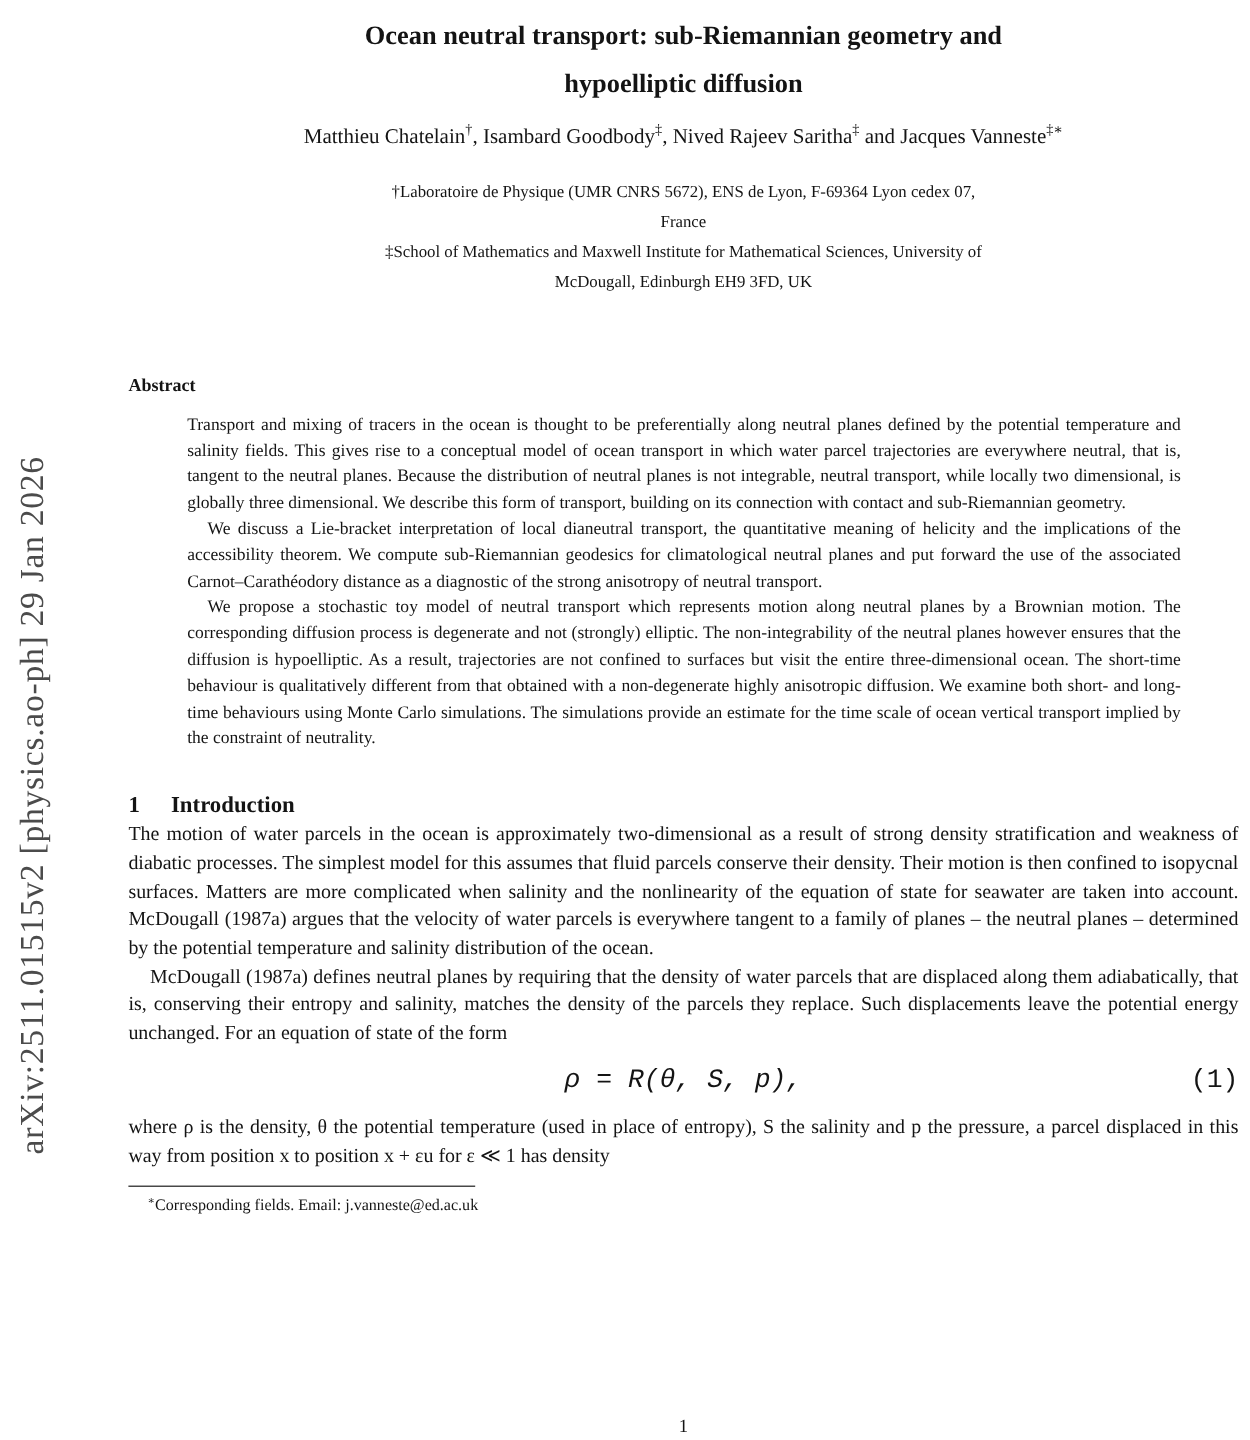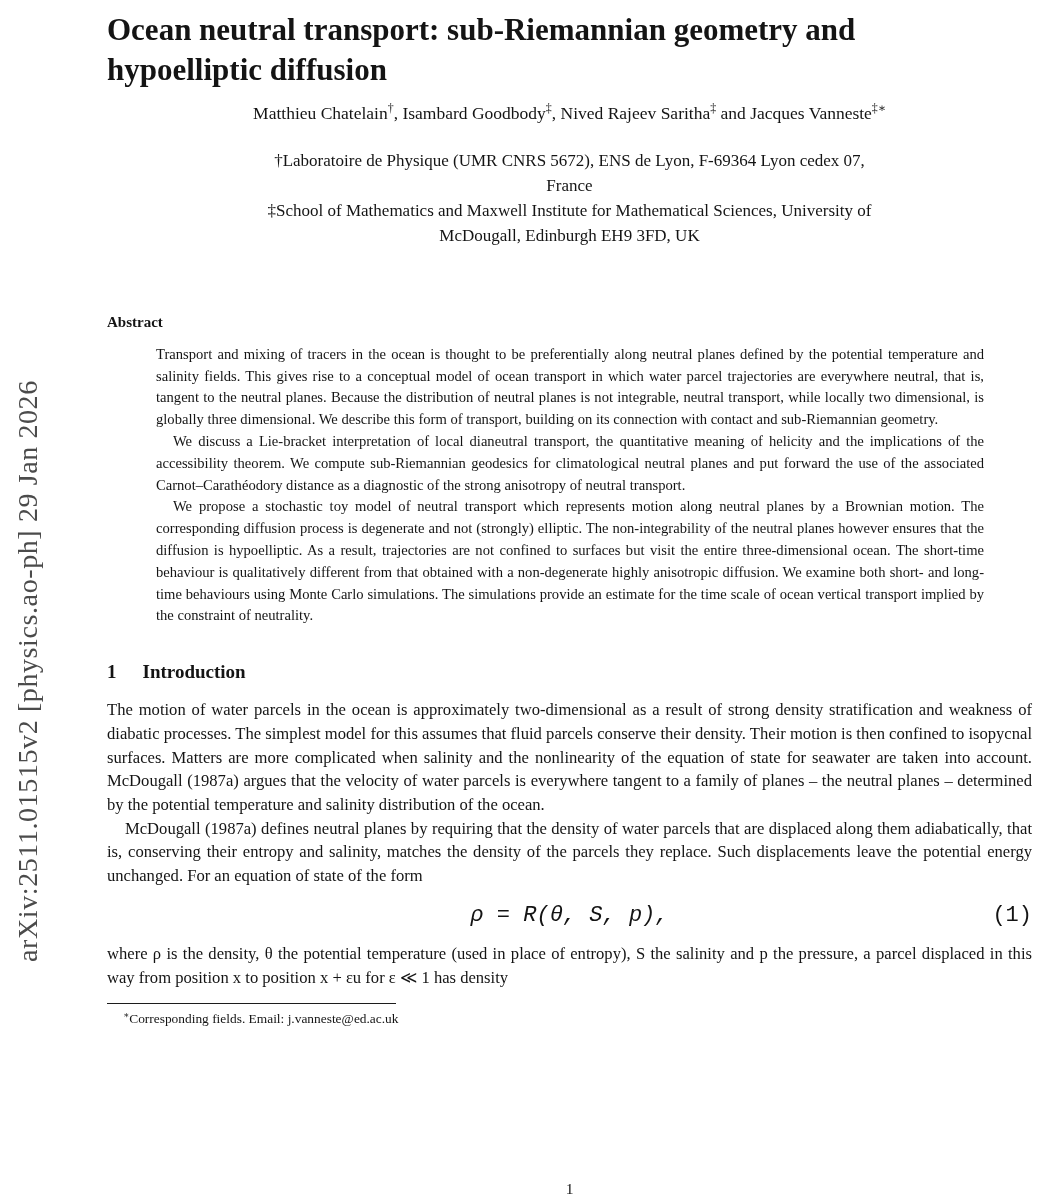--- a/index.html
+++ b/index.html
@@ -23,35 +23,35 @@
     letter-spacing: 0.6px;
     color: #4b4b4b;
   }
   .content {
     position: absolute;
     left: 107px;
     top: 0;
     width: 925px;
   }
   .title {
-    text-align: left;
+    text-align: center;
     font-weight: bold;
-    font-size: 31px;
+    font-size: 22px;
     line-height: 40px;
     margin-top: 10px;
   }
   .authors {
     text-align: center;
     font-size: 17.5px;
     margin-top: 11px;
   }
   .authors sup, .footnote sup { font-size: 68%; }
   .affiliations {
     text-align: center;
-    font-size: 17px;
+    font-size: 14px;
     line-height: 25px;
     margin-top: 24px;
   }
   .abstract-heading {
     font-weight: bold;
     font-size: 15px;
     margin-top: 66px;
   }
   .abstract-body {
     margin: 13px 48px 0 49px;
@@ -66,21 +66,21 @@
     font-size: 19px;
     font-weight: bold;
   }
   .section-number { display: inline-block; margin-right: 26px; }
   .body-text {
     font-size: 16.6px;
     line-height: 23.7px;
     text-align: justify;
   }
   .body-text p { margin: 0; }
-  .body-text p.first { margin-top: 15px; }
+  .body-text p.first { }
   .indent-md { text-indent: 18px; }
   .equation-row {
     position: relative;
     text-align: center;
     font-size: 22px;
     margin: 15px 0 14px 0;
     font-family: Liberation Mono, monospace;
   }
   .equation-math { font-style: italic; }
   .equation-number { position: absolute; right: 0; top: 0; font-style: normal; }

